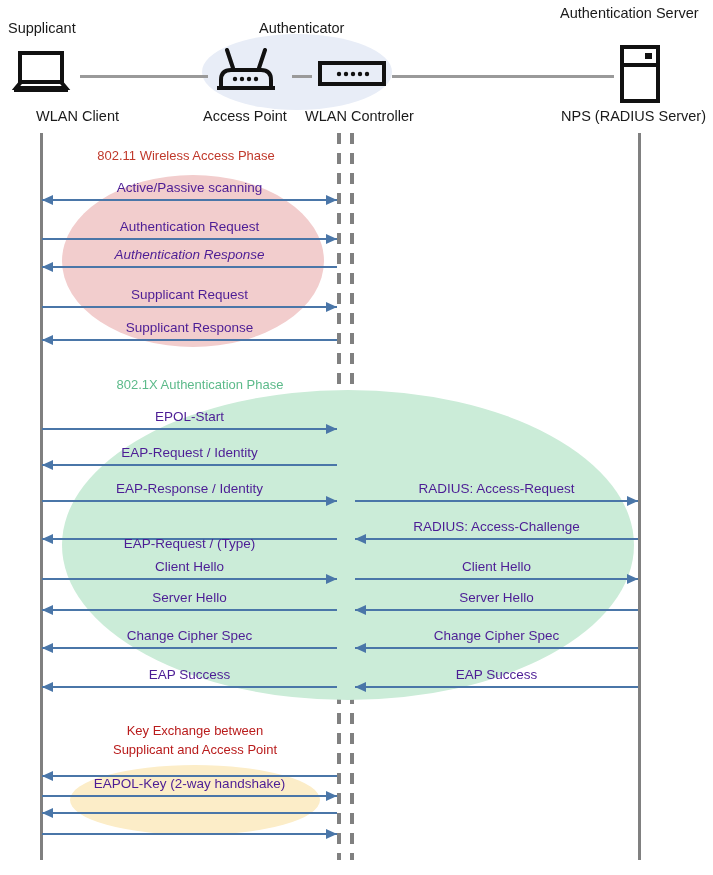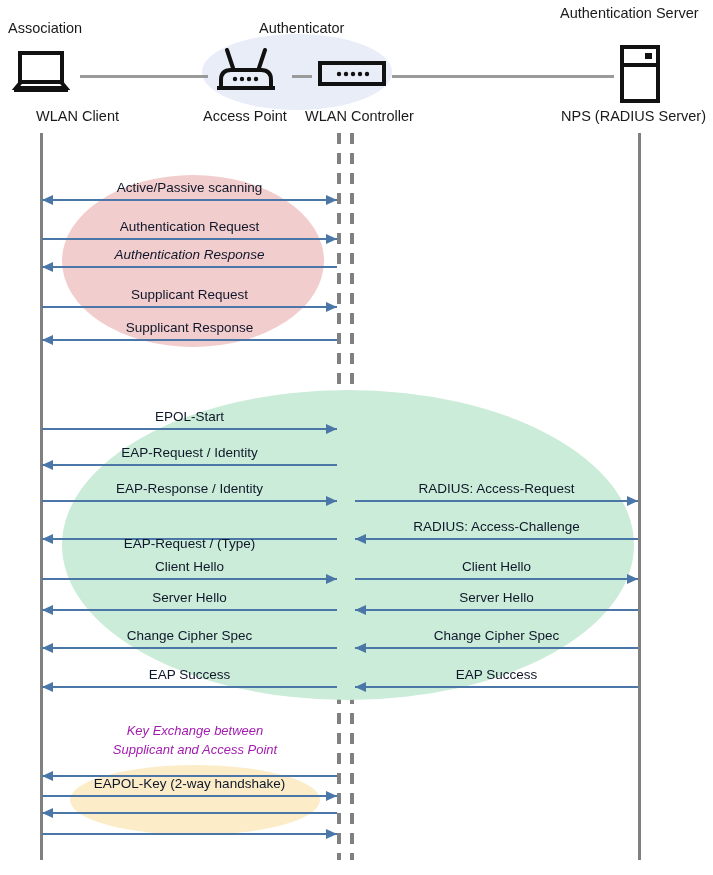--- a/index.html
+++ b/index.html
@@ -94,41 +94,41 @@
     height: 0;
     border-top: 5px solid transparent;
     border-bottom: 5px solid transparent;
   }
   .arrow-right { border-left: 11px solid #4a76a8; }
   .arrow-left  { border-right: 11px solid #4a76a8; }
 
   .msg-label {
     position: absolute;
     font-size: 13.5px;
-    color: #0f172a;
+    color: #4c1d95;
     text-align: center;
     white-space: nowrap;
     transform: translateX(-50%);
   }
 
   
   .icon-box { position: absolute; }
 </style>
 </head>
 <body>
 
 <div id="canvas">
 
   <div class="auth-blob"></div>
 
   <div class="hline" style="left:80px;  top:75px;  width:128px;"></div>
   <div class="hline" style="left:292px; top:75px;  width:20px;"></div>
   <div class="hline" style="left:392px; top:75px;  width:222px;"></div>
 
-  <div class="actor-title" style="left:8px; top:20px;">Association</div>
+  <div class="actor-title" style="left:8px; top:20px;">Supplicant</div>
   <div class="icon-box" style="left:12px; top:50px;">
     <svg width="62" height="48" viewBox="0 0 62 48">
       <rect x="8" y="3" width="42" height="29" fill="none" stroke="#111" stroke-width="4"></rect>
       <path d="M4 38 L54 38 L49 32 L9 32 Z" fill="none" stroke="#111" stroke-width="4" stroke-linejoin="miter"></path>
       <line x1="2" y1="40" x2="56" y2="40" stroke="#111" stroke-width="4"></line>
     </svg>
   </div>
   <div class="actor-label" style="left:8px; top:108px;margin-left:28px;">WLAN Client</div>
 
   <div class="actor-title" style="left:259px; top:20px;">Authenticator</div>
@@ -170,21 +170,23 @@
 
   <div class="lifeline" style="left:40px;  top:133px; height:727px;"></div>
   <div class="lifeline-dashed" style="left:337px; top:133px; height:727px;"></div>
   <div class="lifeline-dashed" style="left:350px; top:133px; height:727px;"></div>
   <div class="lifeline" style="left:638px; top:133px; height:727px;"></div>
 
   <div class="phase-blob blob-red" style="left:62px; top:175px; width:262px; height:172px;"></div>
   <div class="phase-blob blob-green" style="left:62px; top:390px; width:572px; height:310px;"></div>
   <div class="phase-blob blob-amber" style="left:70px; top:765px; width:250px; height:70px;"></div>
 
-  <div class="phase-caption" style="left:55px; top:721px; width:280px; color:#a21caf;font-style:italic;">Key Exchange between
+  <div class="phase-caption" style="left:46px; top:146px; width:280px; color:#c0392b;">802.11 Wireless Access Phase</div>
+  <div class="phase-caption" style="left:60px; top:375px; width:280px; color:#5cba8a;">802.1X Authentication Phase</div>
+  <div class="phase-caption" style="left:55px; top:721px; width:280px; color:#b91c1c;">Key Exchange between
 Supplicant and Access Point</div>
 
   <div id="messages-layer">
       <div class="msg-line" style="left: 42px; top: 199px; width: 295px;"></div>
       <div class="arrowhead arrow-right" style="top: 195px; left: 326px;"></div>
       <div class="arrowhead arrow-left" style="top: 195px; left: 42px;"></div>
       <div class="msg-label" style="left: 189.5px; top: 180px;">Active/Passive scanning</div>
       <div class="msg-line" style="left: 42px; top: 238px; width: 295px;"></div>
       <div class="arrowhead arrow-right" style="top: 234px; left: 326px;"></div>
       <div class="msg-label" style="left: 189.5px; top: 219px;">Authentication Request</div>

